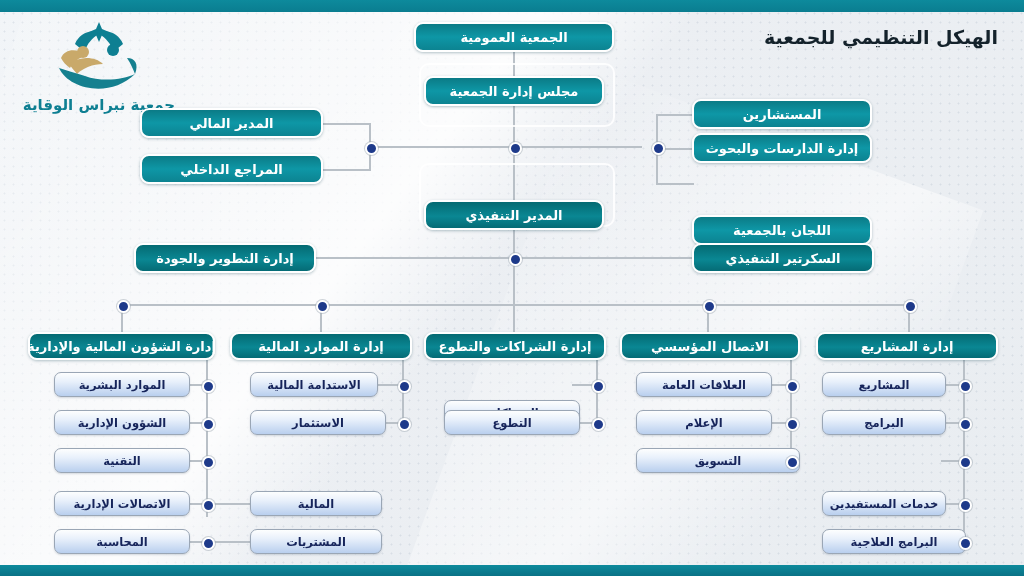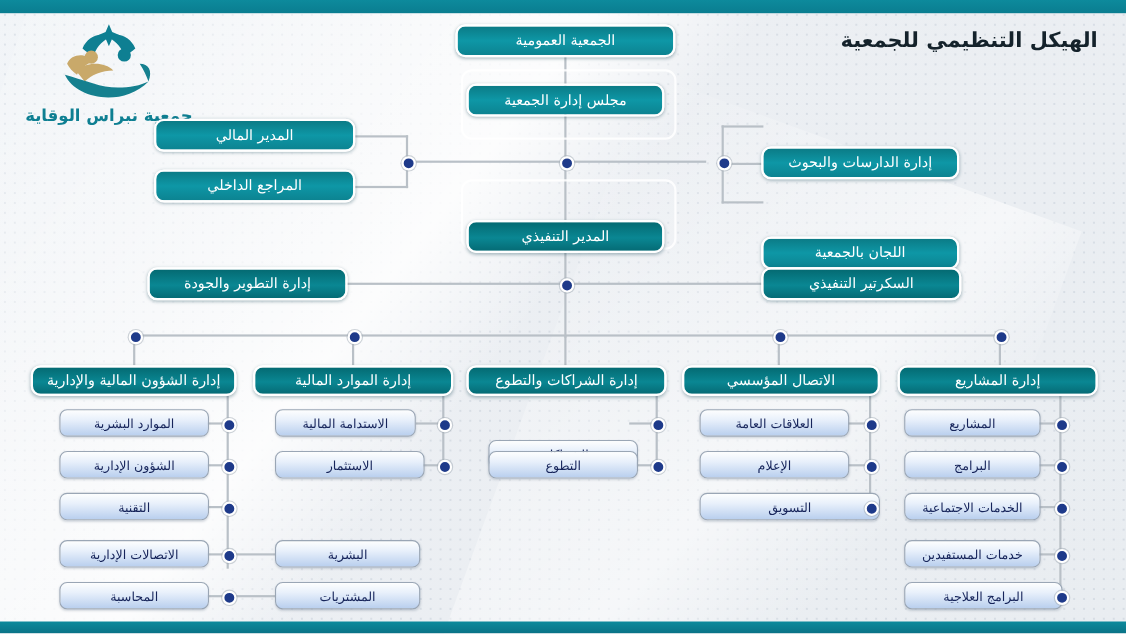--- a/index.html
+++ b/index.html
@@ -55,21 +55,21 @@
   .title{
     position:absolute;right:26px;top:26px;
     font-size:19px;font-weight:bold;color:#14222b;white-space:nowrap;
   }
 
   
   .node{
     position:absolute;box-sizing:border-box;
     display:flex;align-items:center;justify-content:center;
     border-radius:9px;white-space:nowrap;
-    font-weight:normal;text-align:center;
+    font-weight:bold;text-align:center;
     z-index:5;
   }
   .teal{
     background:linear-gradient(180deg,#0b7b86 0%,#0e97a6 50%,#0c8391 100%);
     border:2px solid #ffffff;
     color:#ffffff;
     box-shadow:0 1px 3px rgba(10,60,75,.30);
     font-size:13px;
     height:30px;
   }
@@ -216,48 +216,48 @@
 
   <div class="node teal" style="left:414px;top:22px;width:200px;">الجمعية العمومية</div>
 
   <div class="node teal" style="left:424px;top:76px;width:180px;">مجلس إدارة الجمعية</div>
 
   <div class="node teal dark" style="left:424px;top:200px;width:180px;">المدير التنفيذي</div>
 
   <div class="node teal" style="left:140px;top:108px;width:183px;">المدير المالي</div>
   <div class="node teal" style="left:140px;top:154px;width:183px;">المراجع الداخلي</div>
 
+  <div class="node teal" style="left:692px;top:99px;width:180px;">المستشارين</div>
   <div class="node teal" style="left:692px;top:133px;width:180px;">إدارة الدارسات والبحوث</div>
   <div class="node teal" style="left:692px;top:168px;width:180px;margin-top:47px;">اللجان بالجمعية</div>
 
   <div class="node teal dark" style="left:134px;top:243px;width:182px;">إدارة التطوير والجودة</div>
   <div class="node teal dark" style="left:692px;top:243px;width:182px;">السكرتير التنفيذي</div>
 
   <div class="node teal dark" style="left:28px;top:332px;width:187px;height:28px;">إدارة الشؤون المالية والإدارية</div>
   <div class="node teal dark" style="left:424px;top:332px;width:182px;height:28px;">إدارة الشراكات والتطوع</div>
   <div class="node teal dark" style="left:230px;top:332px;width:182px;height:28px;">إدارة الموارد المالية</div>
   <div class="node teal dark" style="left:620px;top:332px;width:180px;height:28px;">الاتصال المؤسسي</div>
   <div class="node teal dark" style="left:816px;top:332px;width:182px;height:28px;">إدارة المشاريع</div>
 
   <div class="node leaf" style="left:54px;top:372px;width:136px;">الموارد البشرية</div>
   <div class="node leaf" style="left:54px;top:410px;width:136px;">الشؤون الإدارية</div>
   <div class="node leaf" style="left:54px;top:448px;width:136px;">التقنية</div>
   <div class="node leaf" style="left:54px;top:491px;width:136px;">الاتصالات الإدارية</div>
   <div class="node leaf" style="left:54px;top:529px;width:136px;">المحاسبة</div>
-  <div class="node leaf" style="left:250px;top:491px;width:132px;">البشرية</div>
+  <div class="node leaf" style="left:250px;top:491px;width:132px;">المالية</div>
   <div class="node leaf" style="left:250px;top:529px;width:132px;">المشتريات</div>
 
   <div class="node leaf" style="left:250px;top:372px;width:128px;">الاستدامة المالية</div>
   <div class="node leaf" style="left:250px;top:410px;width:136px;">الاستثمار</div>
 
   <div class="node leaf" style="left:444px;top:372px;width:136px;margin-top:28px;">الشراكات</div>
   <div class="node leaf" style="left:444px;top:410px;width:136px;">التطوع</div>
 
   <div class="node leaf" style="left:636px;top:372px;width:136px;">العلاقات العامة</div>
   <div class="node leaf" style="left:636px;top:410px;width:136px;">الإعلام</div>
   <div class="node leaf" style="left:636px;top:448px;width:164px;">التسويق</div>
 
   <div class="node leaf" style="left:822px;top:372px;width:124px;">المشاريع</div>
   <div class="node leaf" style="left:822px;top:410px;width:124px;">البرامج</div>
-  <div class="node leaf" style="left:822px;top:448px;width:124px;">الخدمات الاجتماعية</div>
   <div class="node leaf" style="left:822px;top:491px;width:124px;">خدمات المستفيدين</div>
   <div class="node leaf" style="left:822px;top:529px;width:144px;">البرامج العلاجية</div>
 </div>
 
 </body></html>

